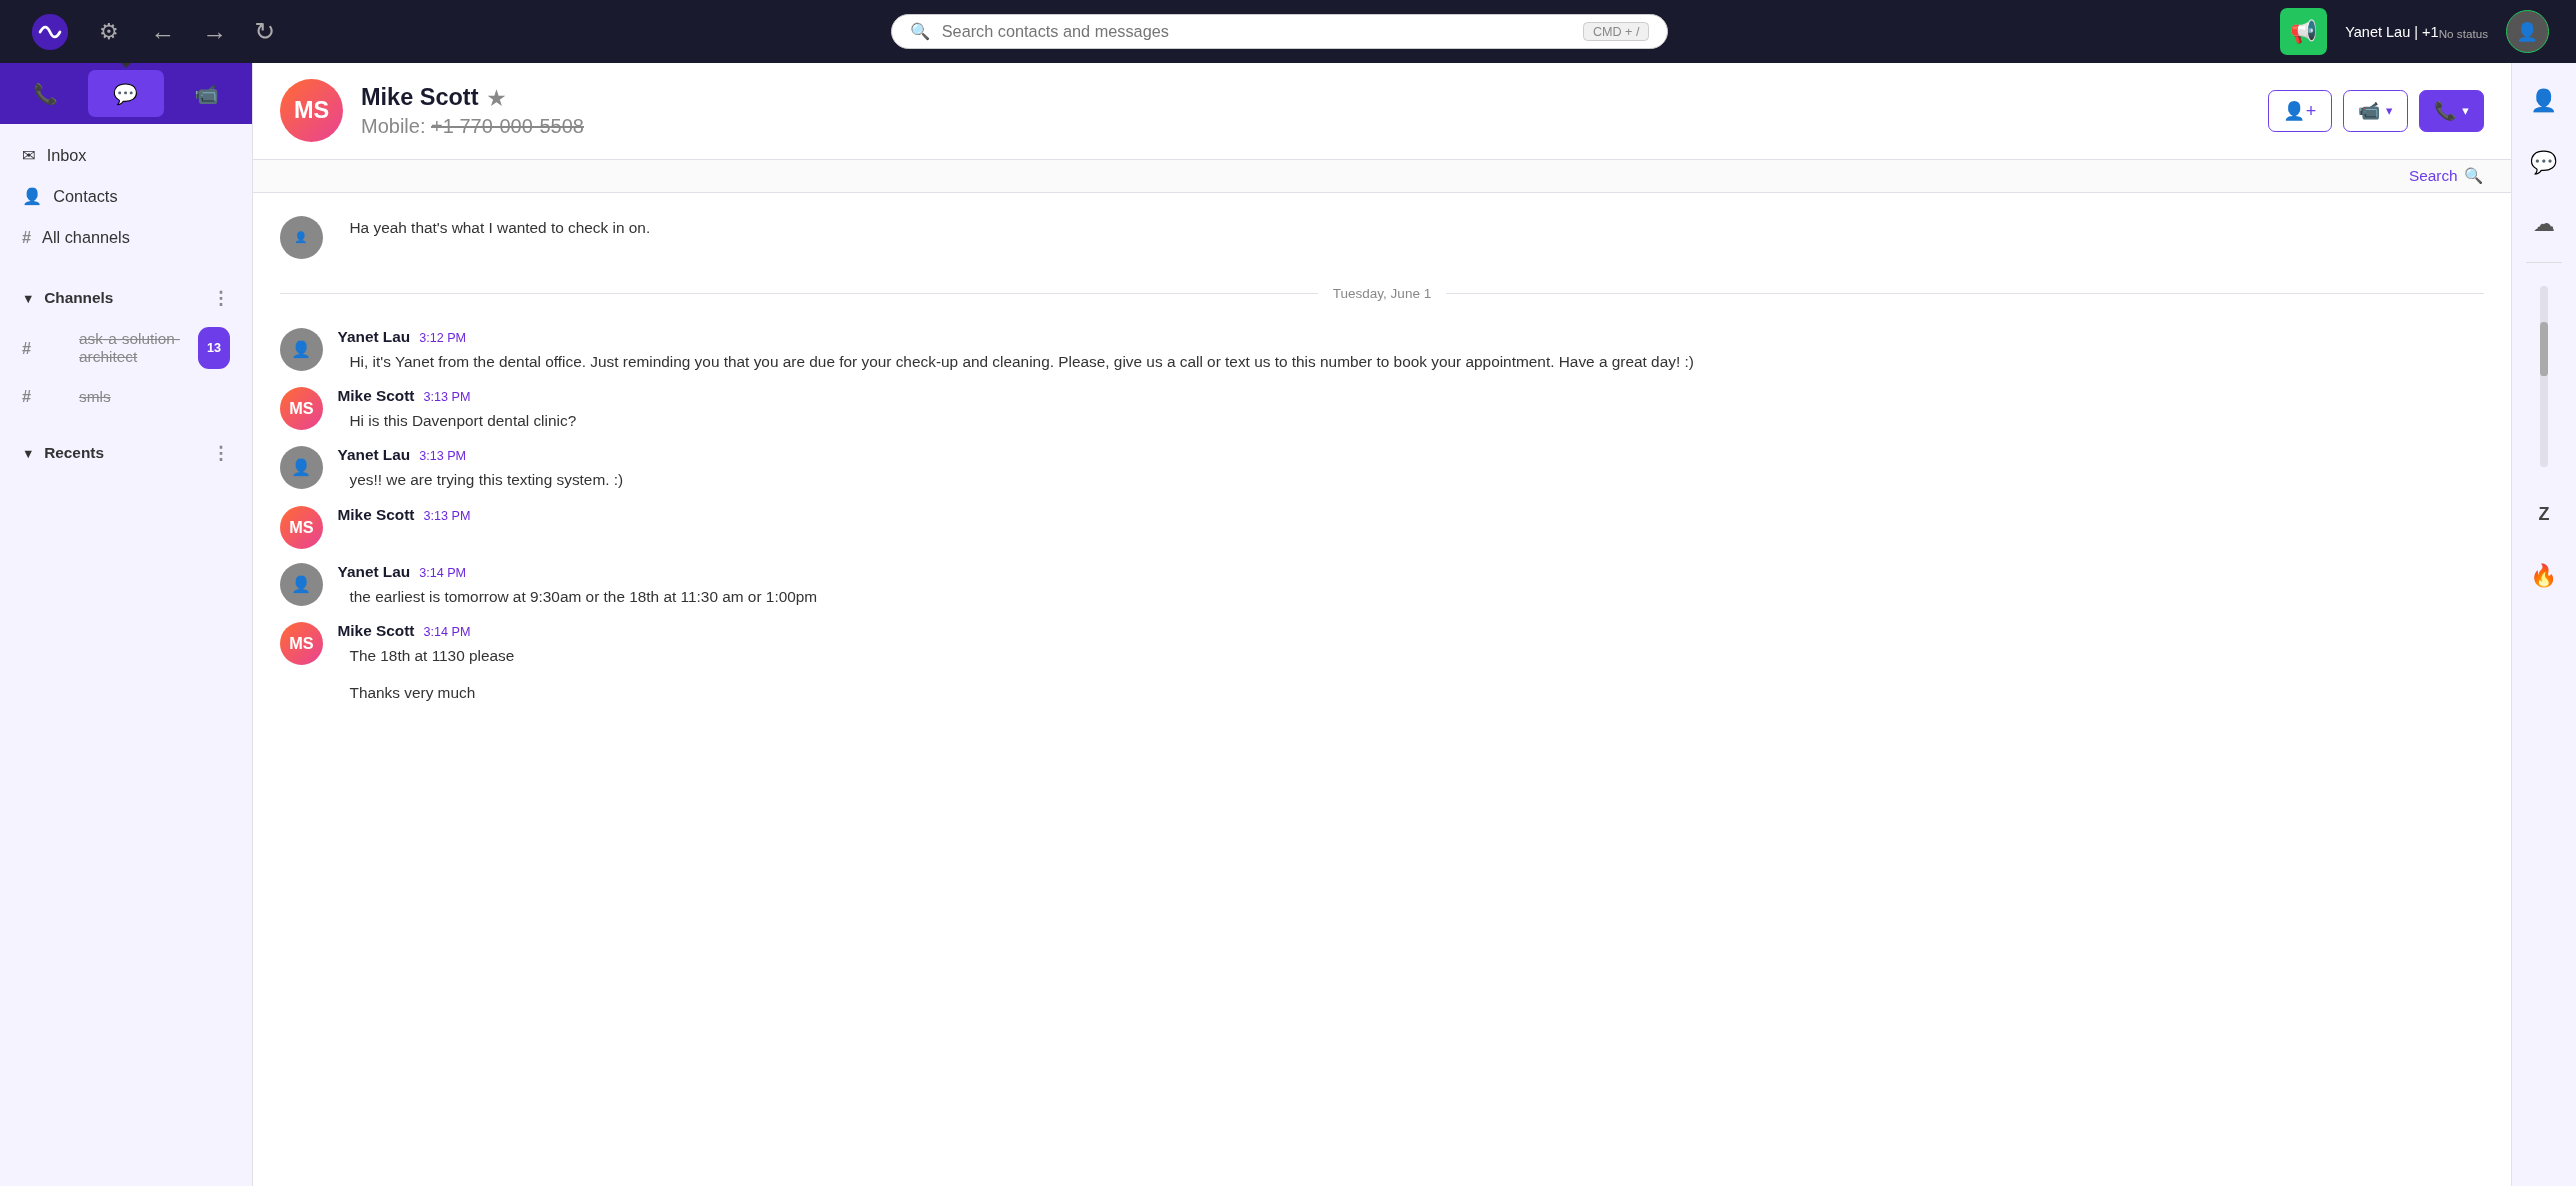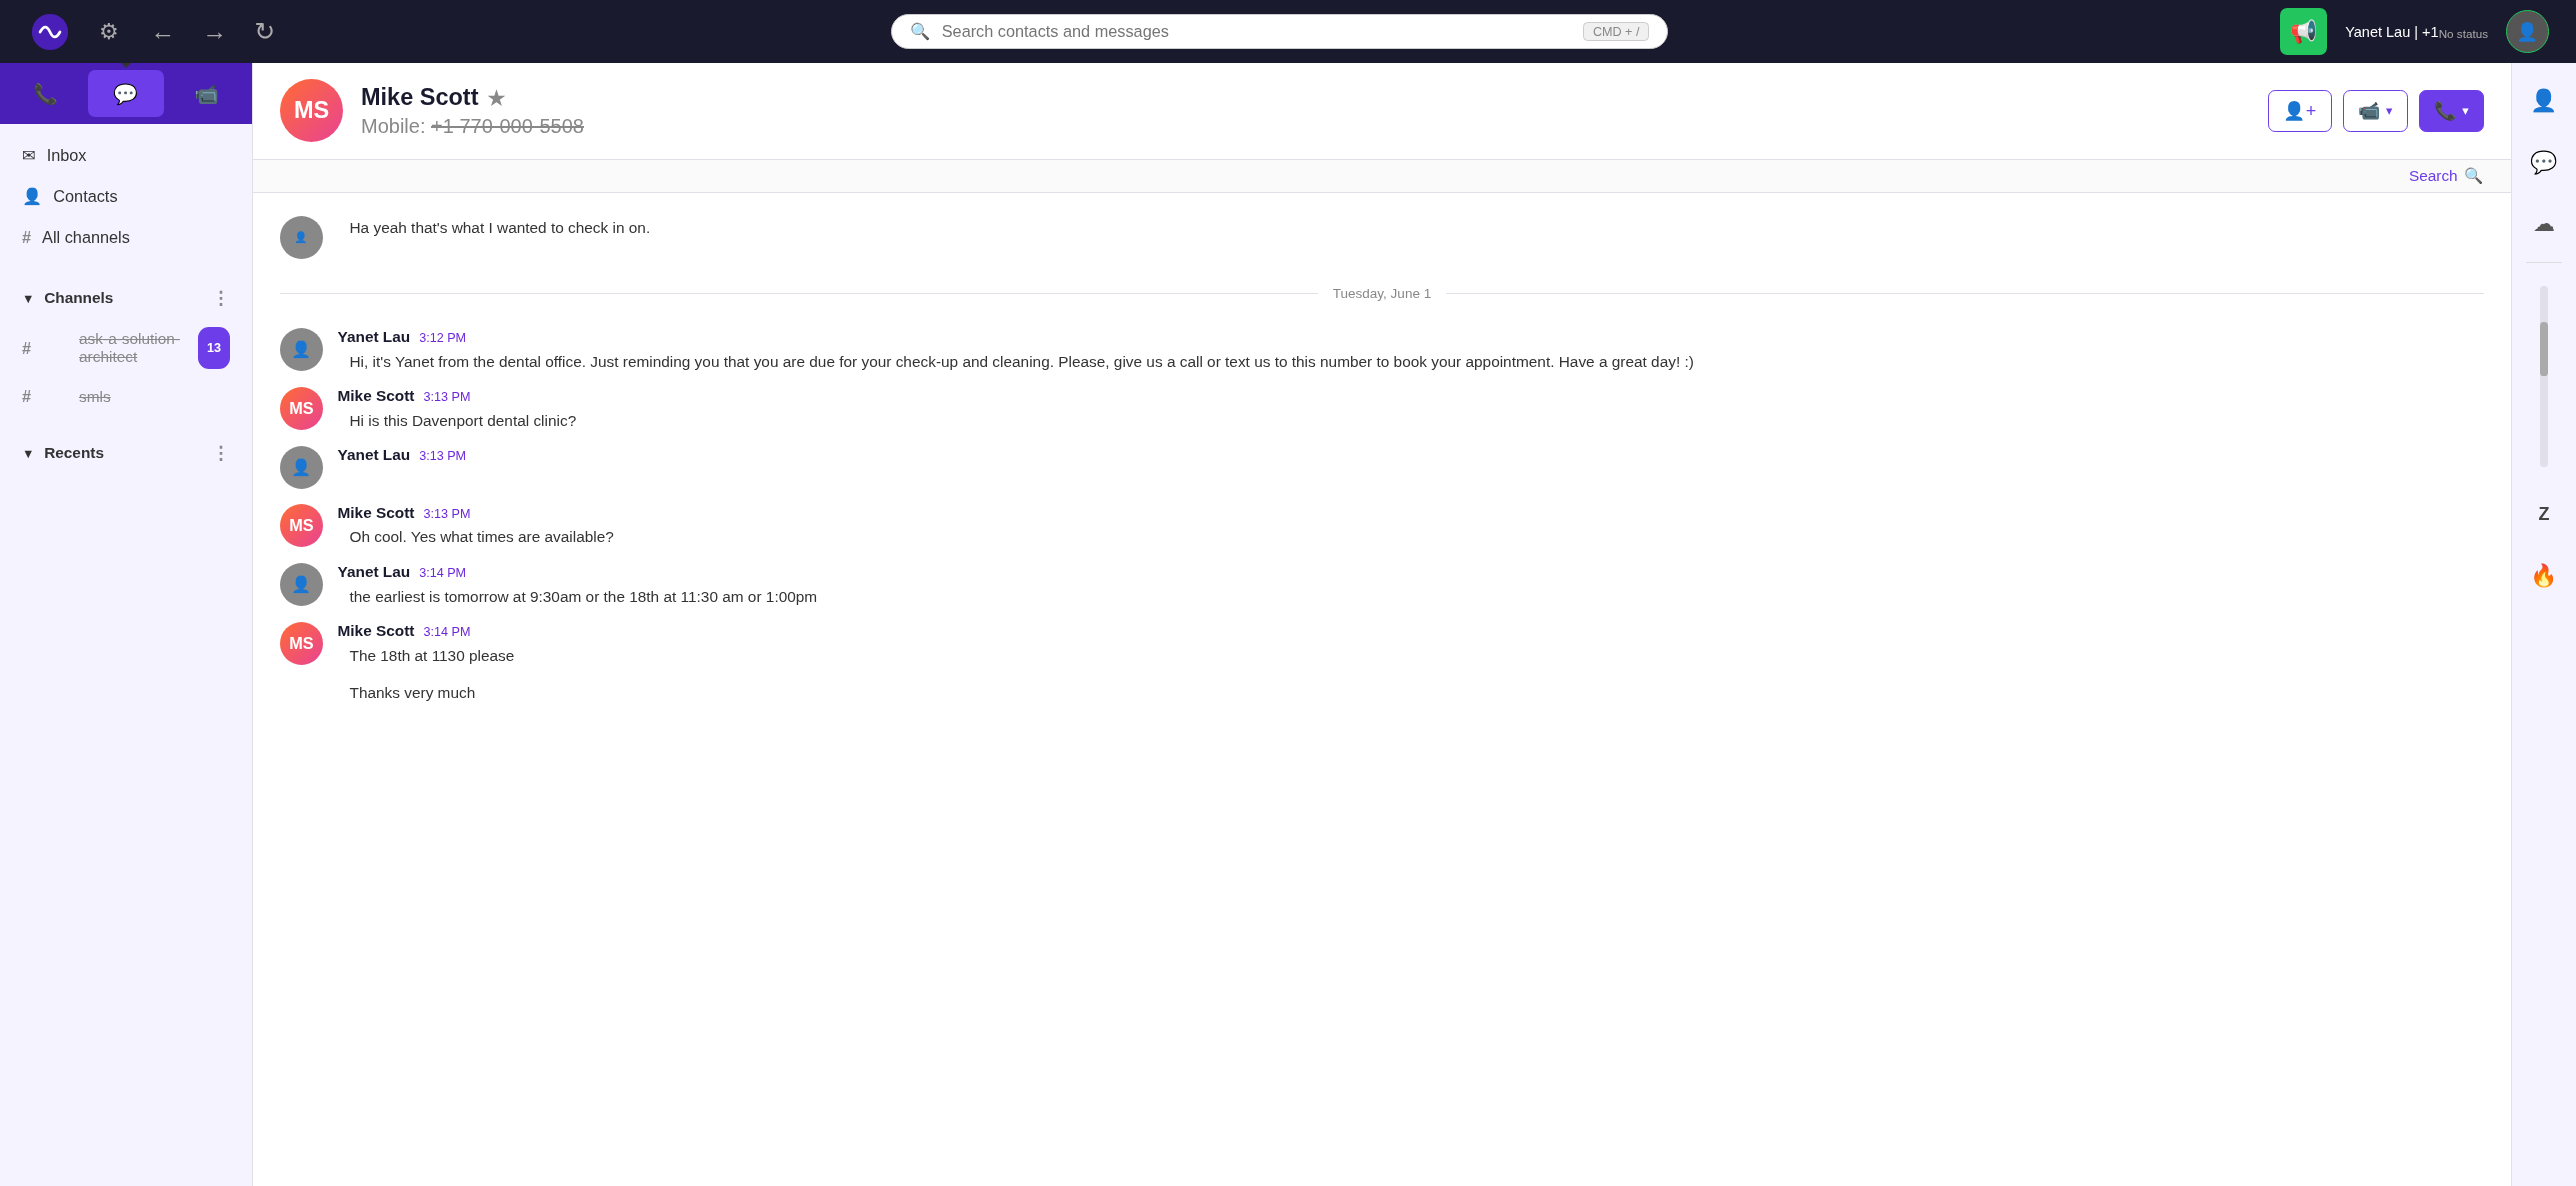--- a/index.html
+++ b/index.html
@@ -562,31 +562,31 @@
         </div>
       </div>
 
       <div class="message-row">
         <div class="msg-avatar yl" style="background:#888;">👤</div>
         <div class="msg-content">
           <div class="msg-header">
             <span class="msg-sender">Yanet Lau</span>
             <span class="msg-time">3:13 PM</span>
           </div>
+          <div class="msg-text">yes!! we are trying this texting system. :)</div>
         </div>
       </div>
 
       <div class="message-row">
         <div class="msg-avatar ms">MS</div>
         <div class="msg-content">
           <div class="msg-header">
             <span class="msg-sender">Mike Scott</span>
             <span class="msg-time">3:13 PM</span>
           </div>
-          <div class="msg-text">Oh cool. Yes what times are available?</div>
         </div>
       </div>
 
       <div class="message-row">
         <div class="msg-avatar yl" style="background:#888;">👤</div>
         <div class="msg-content">
           <div class="msg-header">
             <span class="msg-sender">Yanet Lau</span>
             <span class="msg-time">3:14 PM</span>
           </div>

